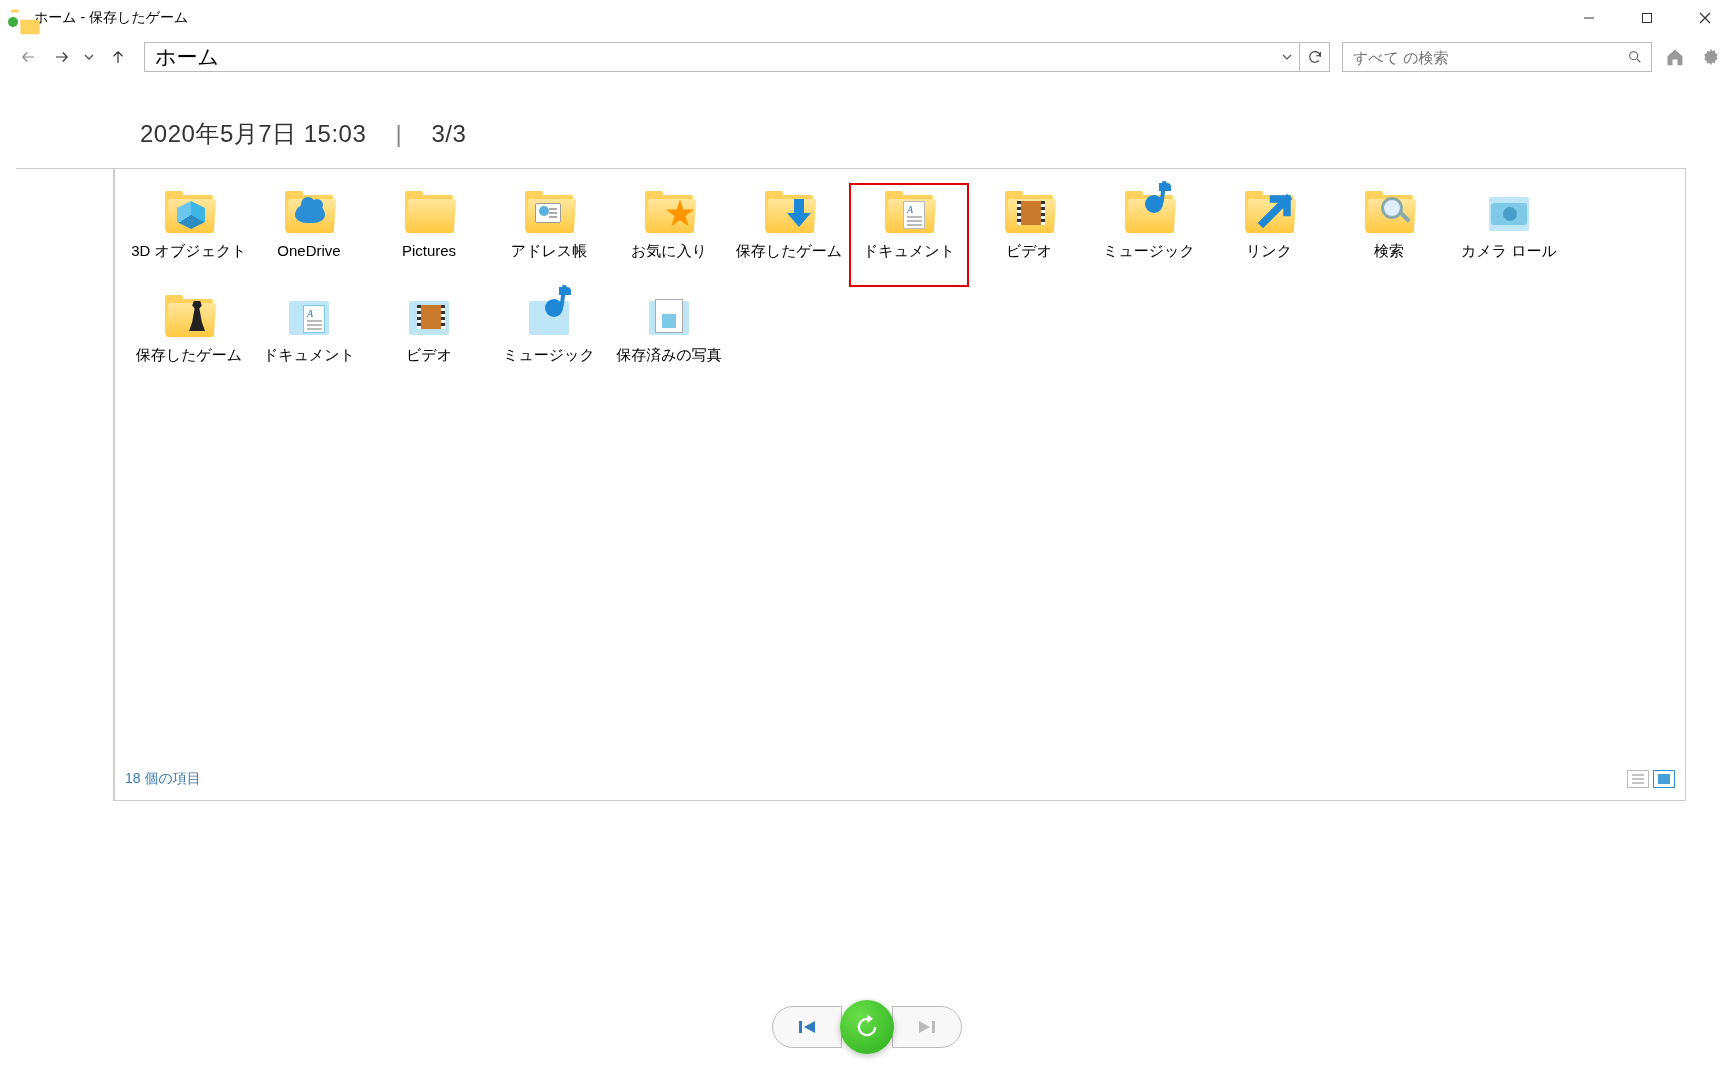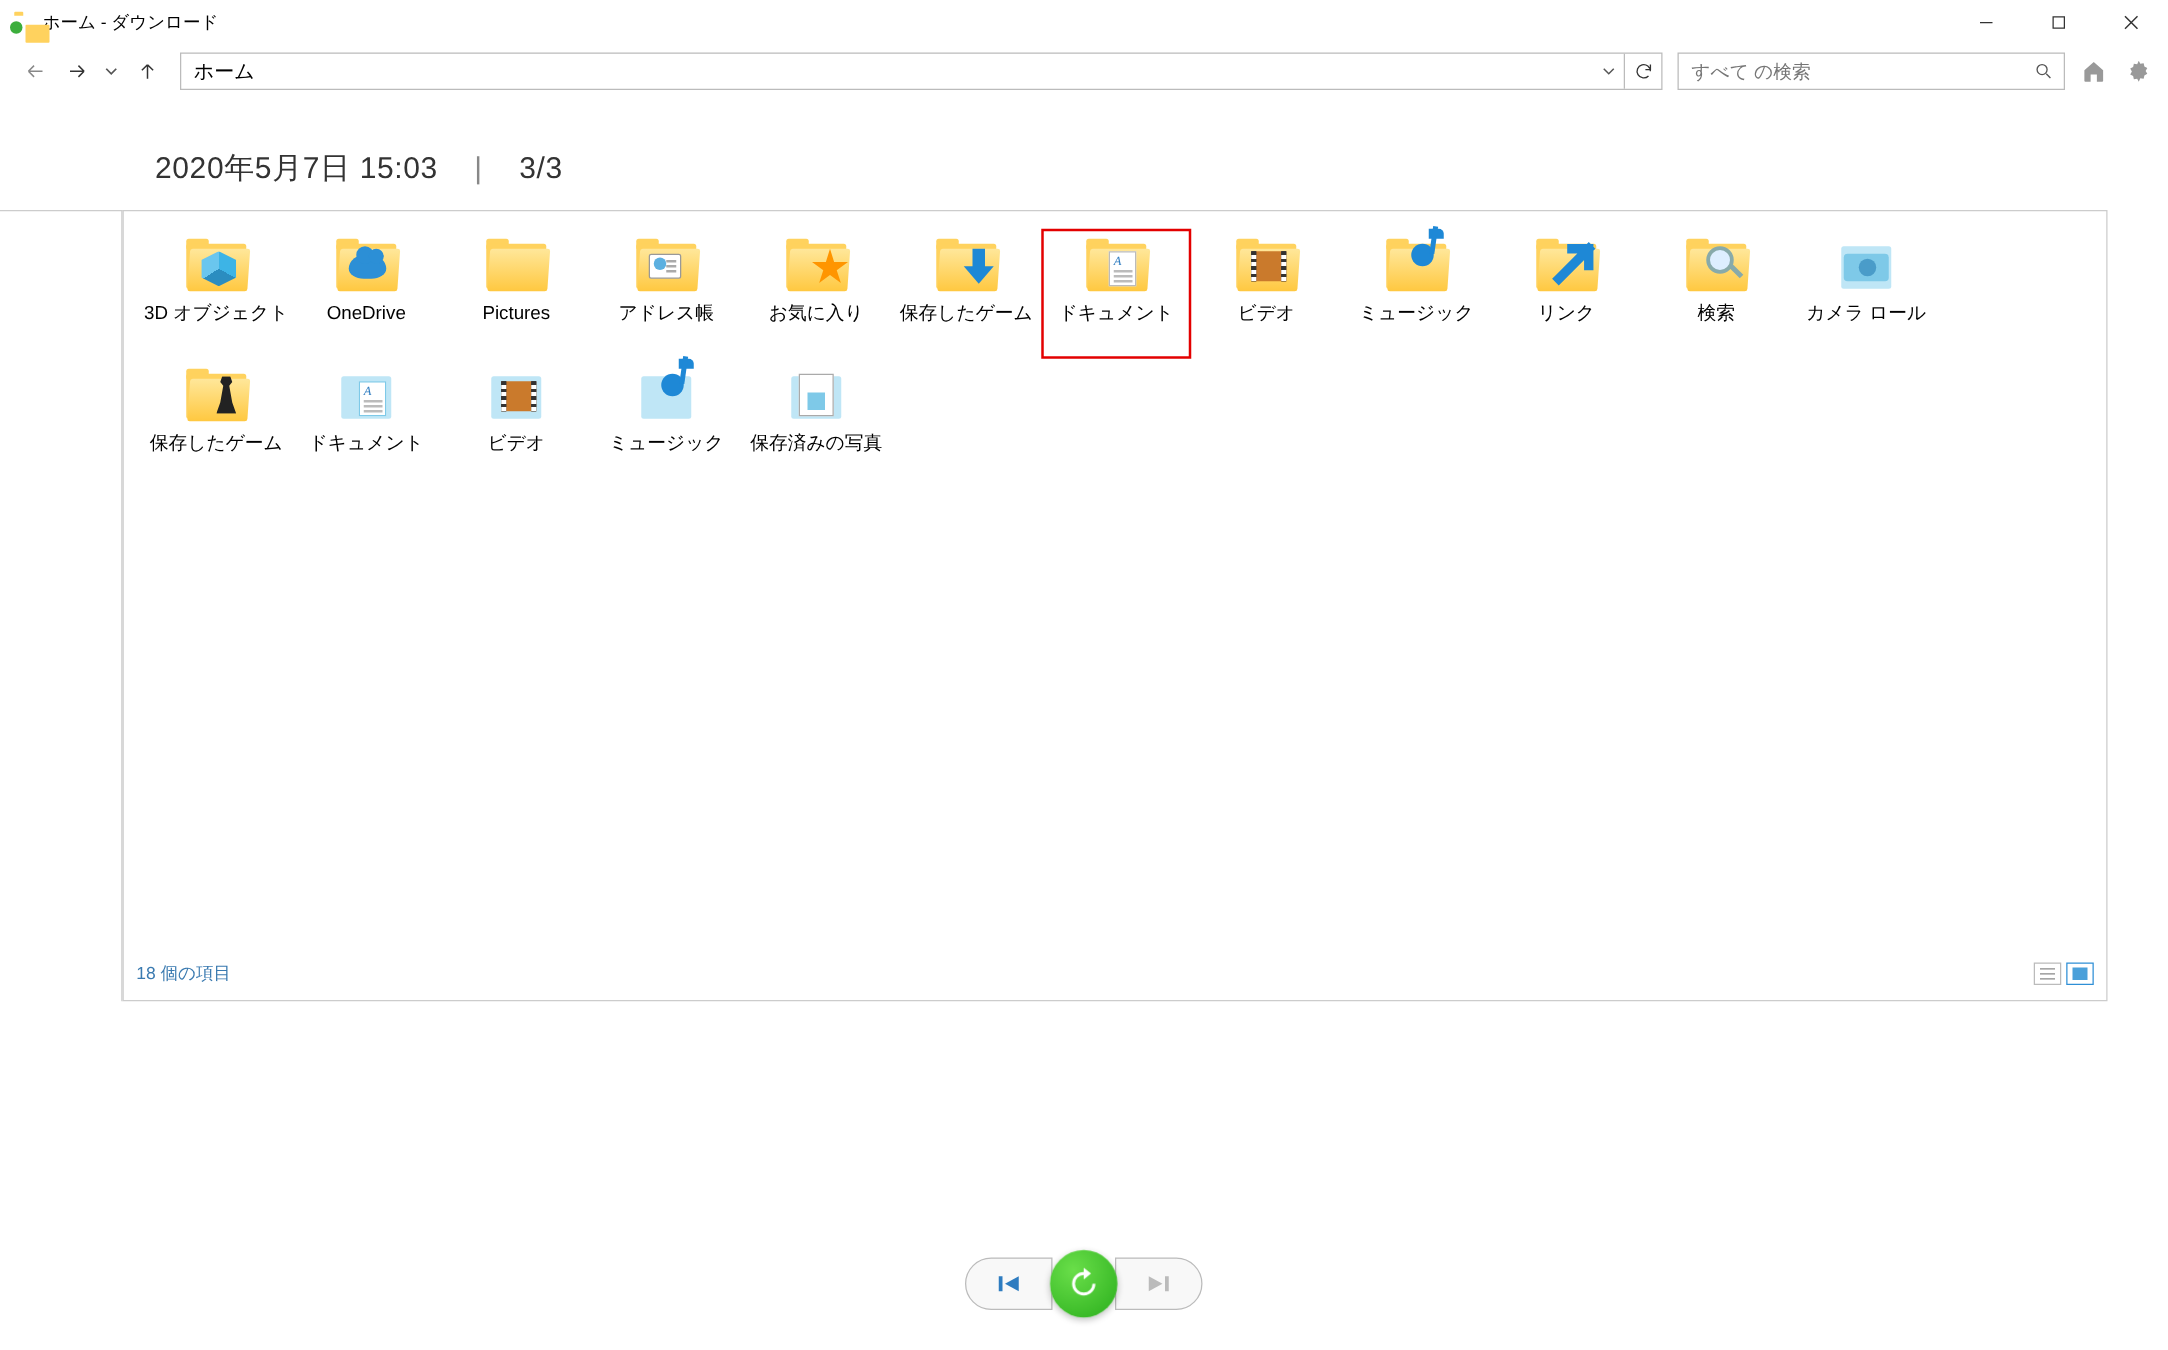--- a/index.html
+++ b/index.html
@@ -14,30 +14,30 @@
 .win-btn svg { width: 12px; height: 12px; }
 .win-close svg { width: 14px; height: 14px; }
 
 
 .toolbar { display: flex; align-items: center; height: 42px; padding: 0 10px 0 14px; gap: 6px; }
 .nav-arrow { width: 28px; height: 28px; display: flex; align-items: center; justify-content: center; color: #888; }
 .nav-arrow.enabled { color: #333; }
 .nav-dropdown { width: 14px; display: flex; align-items: center; justify-content: center; color: #555; }
 .nav-up { margin-left: 2px; }
 .addr-bar { flex: 1; display: flex; align-items: center; border: 1px solid #bbb; height: 30px; margin-left: 6px; }
-.addr-input { flex: 1; border: none; outline: none; font-size: 16px; padding: 0 10px; background: transparent; }
+.addr-input { flex: 1; border: none; outline: none; font-size: 21px; padding: 0 10px; background: transparent; }
 .addr-drop { width: 24px; height: 100%; display:flex; align-items:center; justify-content:center; color:#555;}
 .addr-refresh { width: 30px; height: 100%; display:flex; align-items:center; justify-content:center; border-left:1px solid #bbb; color:#333;}
 .search-bar { width: 310px; border:1px solid #bbb; height:30px; display:flex; align-items:center; margin-left:6px;}
 .search-input { flex:1; border:none; outline:none; font-size:15px; padding:0 10px; color:#8b5cf6; background:transparent;}
 .search-btn { width:32px; height:100%; display:flex; align-items:center; justify-content:center; color:#555;}
 .tool-icon { width:26px; height:26px; display:flex; align-items:center; justify-content:center; margin-left:4px; color:#888;}
 
 
-.content-wrap { padding: 0 0 0 0;}
+.content-wrap { padding: 0 0 0 16px;}
 .date-line { font-size: 24px; color:#333; padding: 40px 0 18px 124px; letter-spacing: 0.5px;}
 .date-sep { margin: 0 22px; color:#888; font-weight:200;}
 
 
 .split { display:flex; }
 .left-nav { width: 98px; height: 633px; border:1px solid #ccc; border-left:none; border-bottom:none;}
 .main-pane { flex:1; margin-right: 48px;}
 .grid-area { border:1px solid #ccc; height: 633px; position:relative; padding: 14px 14px 0 14px;}
 .icon-grid { display:flex; flex-wrap: wrap; gap: 0; }
 .folder-item { width: 120px; display:flex; flex-direction:column; align-items:center; padding:6px 0 4px 0; text-align:center; font-size:15px; line-height:1.3;}
@@ -105,21 +105,21 @@
 </style>
 </head>
 <body>
 
 <div class="titlebar">
   <span class="titlebar-icon">
     <span class="fld-tab" style="transform:scale(0.4);top:-2px;left:-2px;"></span>
     <span class="fld-back" style="transform:scale(0.4);top:0;left:-2px;"></span>
     <span style="position:absolute;top:8px;left:0;width:10px;height:10px;background:#3cae3c;border-radius:50%;"></span>
   </span>
-  <div class="titlebar-title">ホーム - ダウンロード</div>
+  <div class="titlebar-title">ホーム - 保存したゲーム</div>
   <div class="win-controls">
     <div class="win-btn">
         <svg viewBox="0 0 12 12">
           <line x1="1" y1="6" x2="11" y2="6" stroke="#333" stroke-width="1"></line>
         </svg>
       </div>
     <div class="win-btn">
         <svg viewBox="0 0 12 12">
           <rect x="1.5" y="1.5" width="9" height="9" fill="none" stroke="#333" stroke-width="1"></rect>
         </svg>

